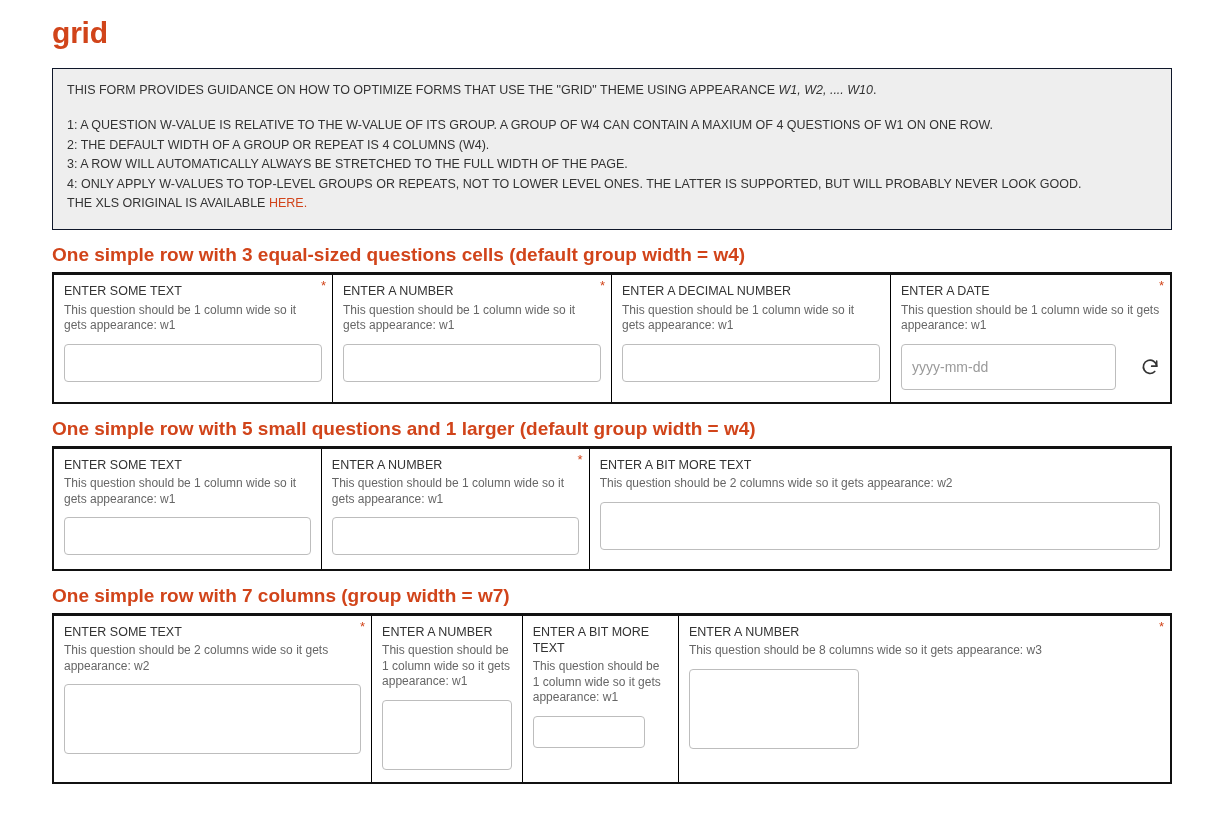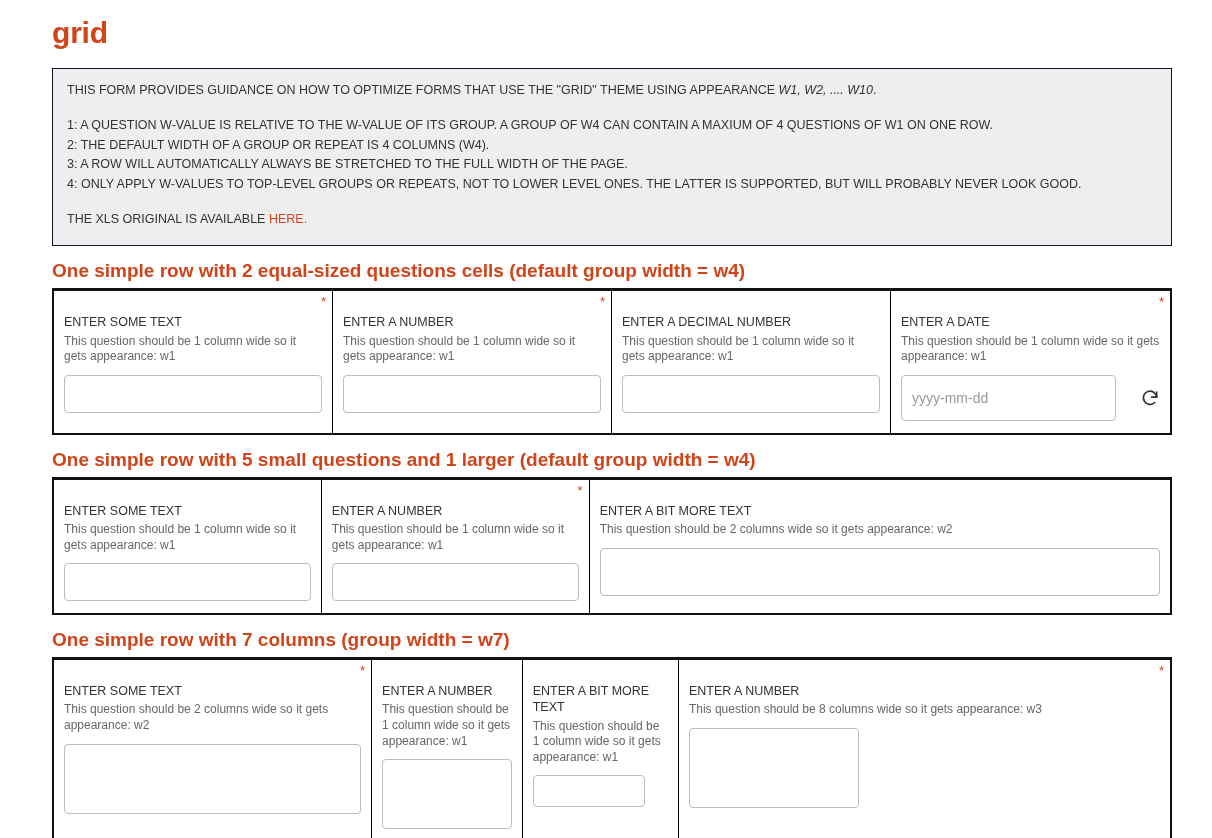--- a/index.html
+++ b/index.html
@@ -33,21 +33,21 @@
     padding: 12px 14px 16px 14px;
     font-size: 12.5px;
     line-height: 1.55;
     color: #333;
     text-transform: uppercase;
   }
   .guidance .intro { margin-bottom: 16px; }
   .guidance .rule { margin: 0; }
   .guidance em { font-style: italic; }
   .guidance b { font-weight: normal; }
-  .guidance .last { margin-top: 16px; }
+  .guidance .last { }
   .guidance a {
     color: #d1441a;
     text-decoration: none;
   }
   .section-title {
     font-size: 19px;
     font-weight: bold;
     color: #d1441a;
     margin: 14px 0 6px 0;
   }
@@ -65,21 +65,20 @@
     position: relative;
     min-height: 120px;
   }
   .cell:last-child { border-right: none; }
   .q-label {
     font-size: 12.5px;
     text-transform: uppercase;
     color: #333;
     line-height: 1.3;
     margin-bottom: 3px;
-    margin-top: 15px;
   }
   .q-hint {
     font-size: 12px;
     color: #666;
     line-height: 1.3;
     margin-bottom: 10px;
   }
   .req-star {
     position: absolute;
     top: 4px;
@@ -140,21 +139,21 @@
     <div class="intro">
       <span>THIS FORM PROVIDES GUIDANCE ON HOW TO OPTIMIZE FORMS THAT USE THE "GRID" THEME USING APPEARANCE </span><em>W1, W2, .... W10</em><span>.</span>
     </div>
     <p class="rule">1: A QUESTION W-VALUE IS RELATIVE TO THE W-VALUE OF ITS GROUP. A GROUP OF W4 CAN CONTAIN A MAXIUM OF 4 QUESTIONS OF W1 ON ONE ROW.</p>
     <p class="rule"><span>2: THE </span><b>DEFAULT WIDTH</b><span> OF A GROUP OR REPEAT IS </span><b>4 COLUMNS</b><span> (W4).</span></p>
     <p class="rule"><span>3: A ROW WILL AUTOMATICALLY </span><b>ALWAYS</b><span> BE STRETCHED TO THE FULL WIDTH OF THE PAGE.</span></p>
     <p class="rule"><span>4: </span><b>ONLY APPLY W-VALUES TO TOP-LEVEL GROUPS OR REPEATS</b><span>, NOT TO LOWER LEVEL ONES. THE LATTER IS SUPPORTED, BUT WILL PROBABLY NEVER LOOK GOOD.</span></p>
     <p class="rule last"><span>THE XLS ORIGINAL IS AVAILABLE </span><a href="#">HERE.</a></p>
   </div>
 
-  <h2 class="section-title">One simple row with 2 equal-sized questions cells (default group width = w4)</h2>
+  <h2 class="section-title">One simple row with 3 equal-sized questions cells (default group width = w4)</h2>
   <div class="row-box r1">
 
     <div class="cell">
       <span class="req-star">*</span>
       <div class="q-label">ENTER SOME TEXT</div>
       <div class="q-hint">This question should be 1 column wide so it gets appearance: w1</div>
       <input class="text-input" type="text" placeholder="" style="">
     </div>
 
     <div class="cell">

